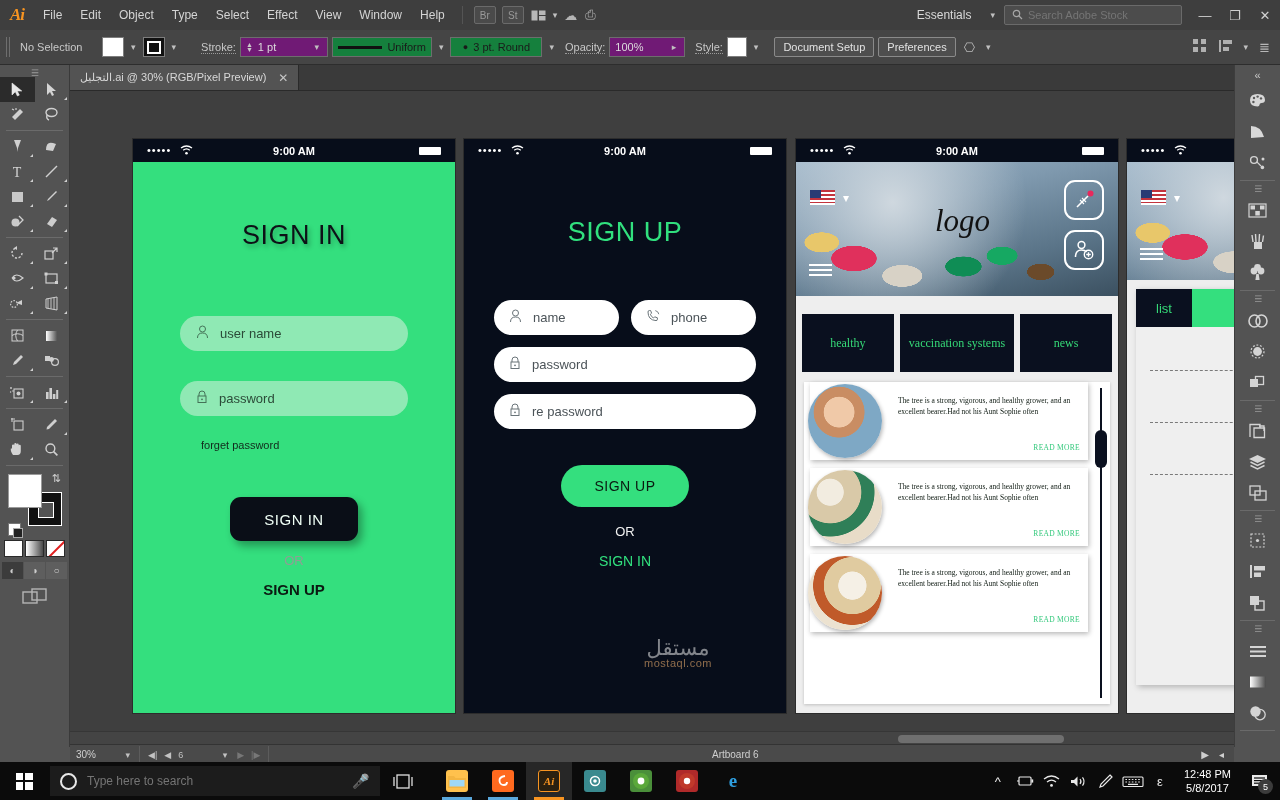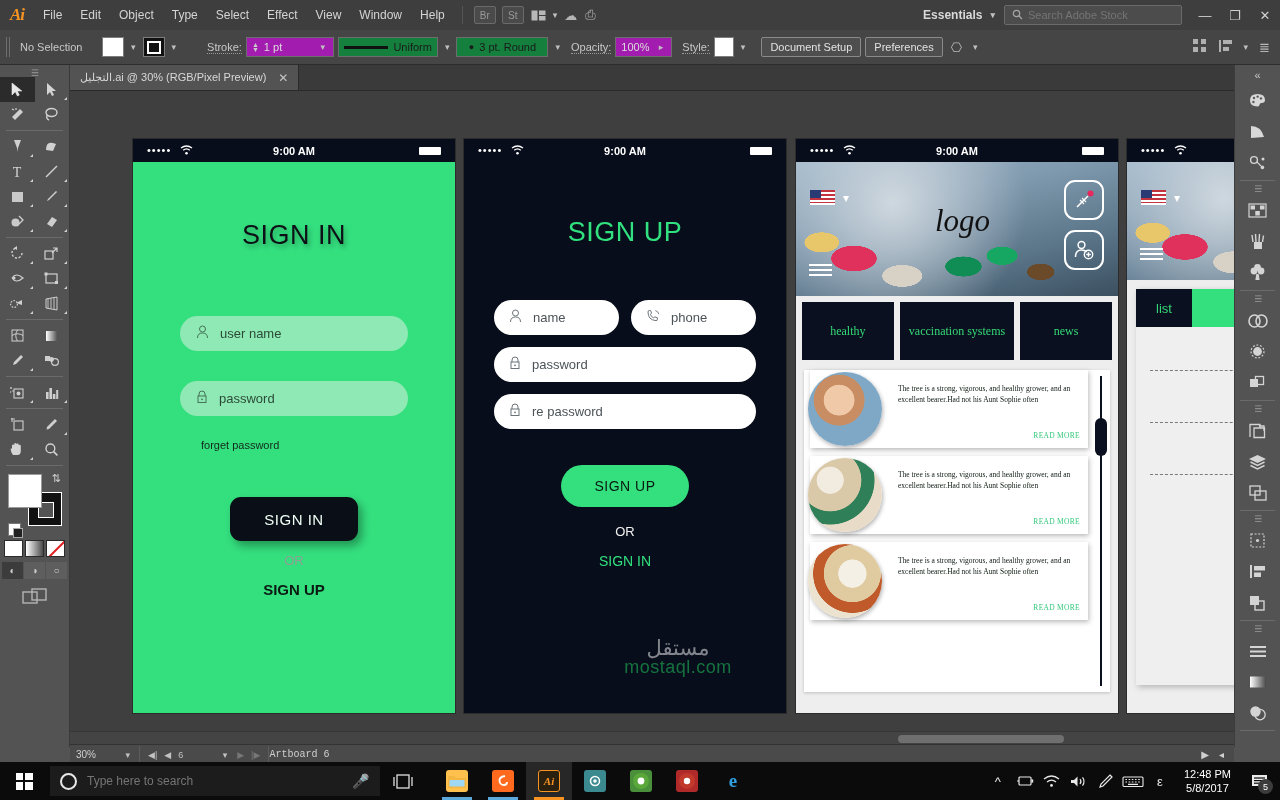--- a/index.html
+++ b/index.html
@@ -27,21 +27,21 @@
   }
   .mb-sep { width: 1px; height: 18px; background: #545454; margin: 0 8px; }
   .mb-btn {
     min-width: 22px; height: 18px; border: 1px solid #6a6a6a; border-radius: 2px;
     color: #9a9a9a; font-size: 10px; display: flex; align-items: center; justify-content: center;
     margin: 0 3px; padding: 0 3px; background: #4a4a4a;
   }
   .mb-icon { color: #b4b4b4; font-size: 13px; margin: 0 4px; display:flex; align-items:center; }
   .spacer { flex: 1; }
   .workspace {
-    color: #d8d8d8; font-size: 12px; padding: 0 6px; display: flex; align-items: center; gap: 5px; font-weight: bold;
+    color: #d8d8d8; font-size: 12px; padding: 0 6px; display: flex; align-items: center; gap: 16px;
   }
   .search-stock {
     display: flex; align-items: center; gap: 5px; height: 20px;
     border: 1px solid #6a6a6a; border-radius: 2px; background: #4c4c4c;
     padding: 0 7px; margin-right: 8px; width: 178px;
   }
   .search-stock input {
     background: transparent; border: none; outline: none;
     color: #9b9b9b; font-size: 11px; width: 100%;
     font-family: "Liberation Sans", sans-serif;
@@ -65,21 +65,21 @@
     width: 22px; height: 20px; border: 1px solid #7d7d7d; background: #fff;
   }
   .swatch-box.stroke {
     background: #111; display:flex; align-items:center; justify-content:center;
   }
   .swatch-box.stroke::after {
     content:''; width: 10px; height: 9px; border: 2px solid #fff; background: #111;
   }
   .caret { color: #c0c0c0; font-size: 9px; padding: 0 3px; }
   .cb-field {
-    height: 20px; background: #a21caf; border: 1px solid #6d6d6d;
+    height: 20px; background: #701a75; border: 1px solid #6d6d6d;
     display: flex; align-items: center; padding: 0 5px; gap: 5px;
     color: #dcdcdc; font-size: 11px;
   }
   .cb-field.white { background: #15803d; color: #1a1a1a; }
   .stepper { display: flex; flex-direction: column; line-height: 5px; color: #c9c9c9; font-size: 7px; }
   .uniform-line { width: 58px; height: 3px; background: #111; }
   .cb-btn {
     height: 20px; border: 1px solid #8a8a8a; border-radius: 2px; background: #4e4e4e;
     color: #e2e2e2; font-size: 11px; padding: 0 8px; display: flex; align-items: center;
   }
@@ -262,21 +262,21 @@
   .flag-caret { color: #fff; font-size: 12px; }
   .hamburger { position: absolute; left: 13px; bottom: 17px; }
   .hamburger span { display:block; width:23px; height:2px; background:#fff; margin-bottom:3px; }
   .hero-btn {
     position: absolute; right: 14px; width: 40px; height: 40px;
     border: 2px solid #fff; border-radius: 11px;
     display: flex; align-items: center; justify-content: center; color: #fff; font-size: 18px;
   }
   .hero-btn.b1 { top: 18px; }
   .hero-btn.b2 { top: 68px; }
-  .tabs3 { display: flex; gap: 6px; padding: 6px 6px 0; background: #eee; justify-content: space-between; }
+  .tabs3 { display: flex; gap: 6px; padding: 18px 6px 0; background: #eee; justify-content: space-between; }
   .tab3 {
     flex: 1; height: 58px; background: #0a101f;
     display: flex; align-items: center; justify-content: center; text-align: center;
     color: #35d977; font-size: 12px; font-family: "Liberation Serif", serif; line-height: 1.2;
   }
   .tab3.wide { flex: 1.25; }
   .news-area {
     margin: 10px 8px 0; background: #fff; height: 322px; position: relative;
     box-shadow: 0 1px 3px rgba(0,0,0,.2);
   }
@@ -323,37 +323,37 @@
   .lf-row { margin-bottom: 34px; text-align: right; }
   .lf-label { font-size: 11px; color: #1c1c1c; }
   .lf-line { height: 1px; border-bottom: 1px dashed #7a7a7a; margin-top: 5px; }
 
   
   .watermark {
     position: absolute; left: 508px; top: 545px; width: 200px; text-align: center;
     pointer-events: none; opacity: .55;
   }
   .wm-ar { color: #e8e8e8; font-size: 21px; direction: rtl; }
-  .wm-en { color: #22c55e; font-size: 18px; margin-top: -3px; letter-spacing: .5px; }
+  .wm-en { color: #fdba74; font-size: 11px; margin-top: -3px; letter-spacing: .5px; }
 
   
   .docstatus {
     position: absolute; left: 70px; top: 744px; width: 1164px; height: 20px;
     background: #4a4a4a; border-top: 1px solid #333;
     display: flex; align-items: center; color: #cfcfcf; font-size: 10px;
   }
   .ds-zoom {
     width: 70px; height: 18px; background: #4a4a4a; border-right: 1px solid #5c5c5c;
     display: flex; align-items: center; justify-content: space-between; padding: 0 6px;
   }
   .ds-nav { display: flex; align-items: center; gap: 7px; padding: 0 8px; border-right: 1px solid #5c5c5c; height:18px;}
   .ds-nav span { color: #c2c2c2; font-size: 9px; }
   .ds-nav .dim { color: #777; }
   .ds-artnum { width: 52px; display:flex; align-items:center; justify-content: space-between; }
-  .ds-center { flex: 1; text-align: left; font-family: Liberation Mono, monospace; }
+  .ds-center { flex: 1; text-align: center; }
   .ds-right { display: flex; align-items: center; gap: 10px; padding-right: 10px; }
   .scroll-h {
     position: absolute; left: 70px; top: 731px; width: 1164px; height: 14px; background: #444;
     border-top: 1px solid #363636;
   }
   .scroll-h .thumb { position: absolute; top: 3px; left: 828px; width: 166px; height: 8px; background: #6f6f6f; border-radius: 4px; }
 
   
   .rdock {
     position: absolute; right: 0; top: 65px; width: 46px; height: 682px;
@@ -461,41 +461,41 @@
     <div class="win-btn">✕</div>
   </div>
 
   <div class="controlbar">
     <div class="grip"></div>
     <div class="cb-label" style="width:78px">No Selection</div>
     <div class="swatch-box"></div>
     <div class="caret">▾</div>
     <div class="swatch-box stroke"></div>
     <div class="caret">▾</div>
-    <div class="cb-label dotted" style="margin-left:24px">Stroke:</div>
+    <div class="cb-label dotted" style="margin-left:18px">Stroke:</div>
     <div class="cb-field" style="width:88px">
       <span class="stepper">
           <span>▲</span>
           <span>▼</span>
         </span>
       <span>1 pt</span>
       <span class="caret" style="margin-left:auto">▾</span>
     </div>
     <div class="cb-field white" style="width:100px; justify-content:flex-end">
       <span class="uniform-line"></span>
       <span>Uniform</span>
     </div>
     <div class="caret">▾</div>
     <div class="cb-field white" style="width:92px; justify-content:center">
       <span style="font-size:9px">●</span>
       <span>3 pt. Round</span>
     </div>
     <div class="caret">▾</div>
     <div class="cb-label dotted" style="margin-left:4px">Opacity:</div>
-    <div class="cb-field" style="width:57px">
+    <div class="cb-field" style="width:76px">
       <span>100%</span>
       <span class="caret" style="margin-left:auto">▸</span>
     </div>
     <div class="cb-label dotted" style="margin-left:6px">Style:</div>
     <div class="swatch-box" style="width:20px"></div>
     <div class="caret">▾</div>
     <div class="cb-btn" style="margin-left:9px">Document Setup</div>
     <div class="cb-btn">Preferences</div>
     <div class="cb-icon">⎔</div>
     <div class="caret">▾</div>

